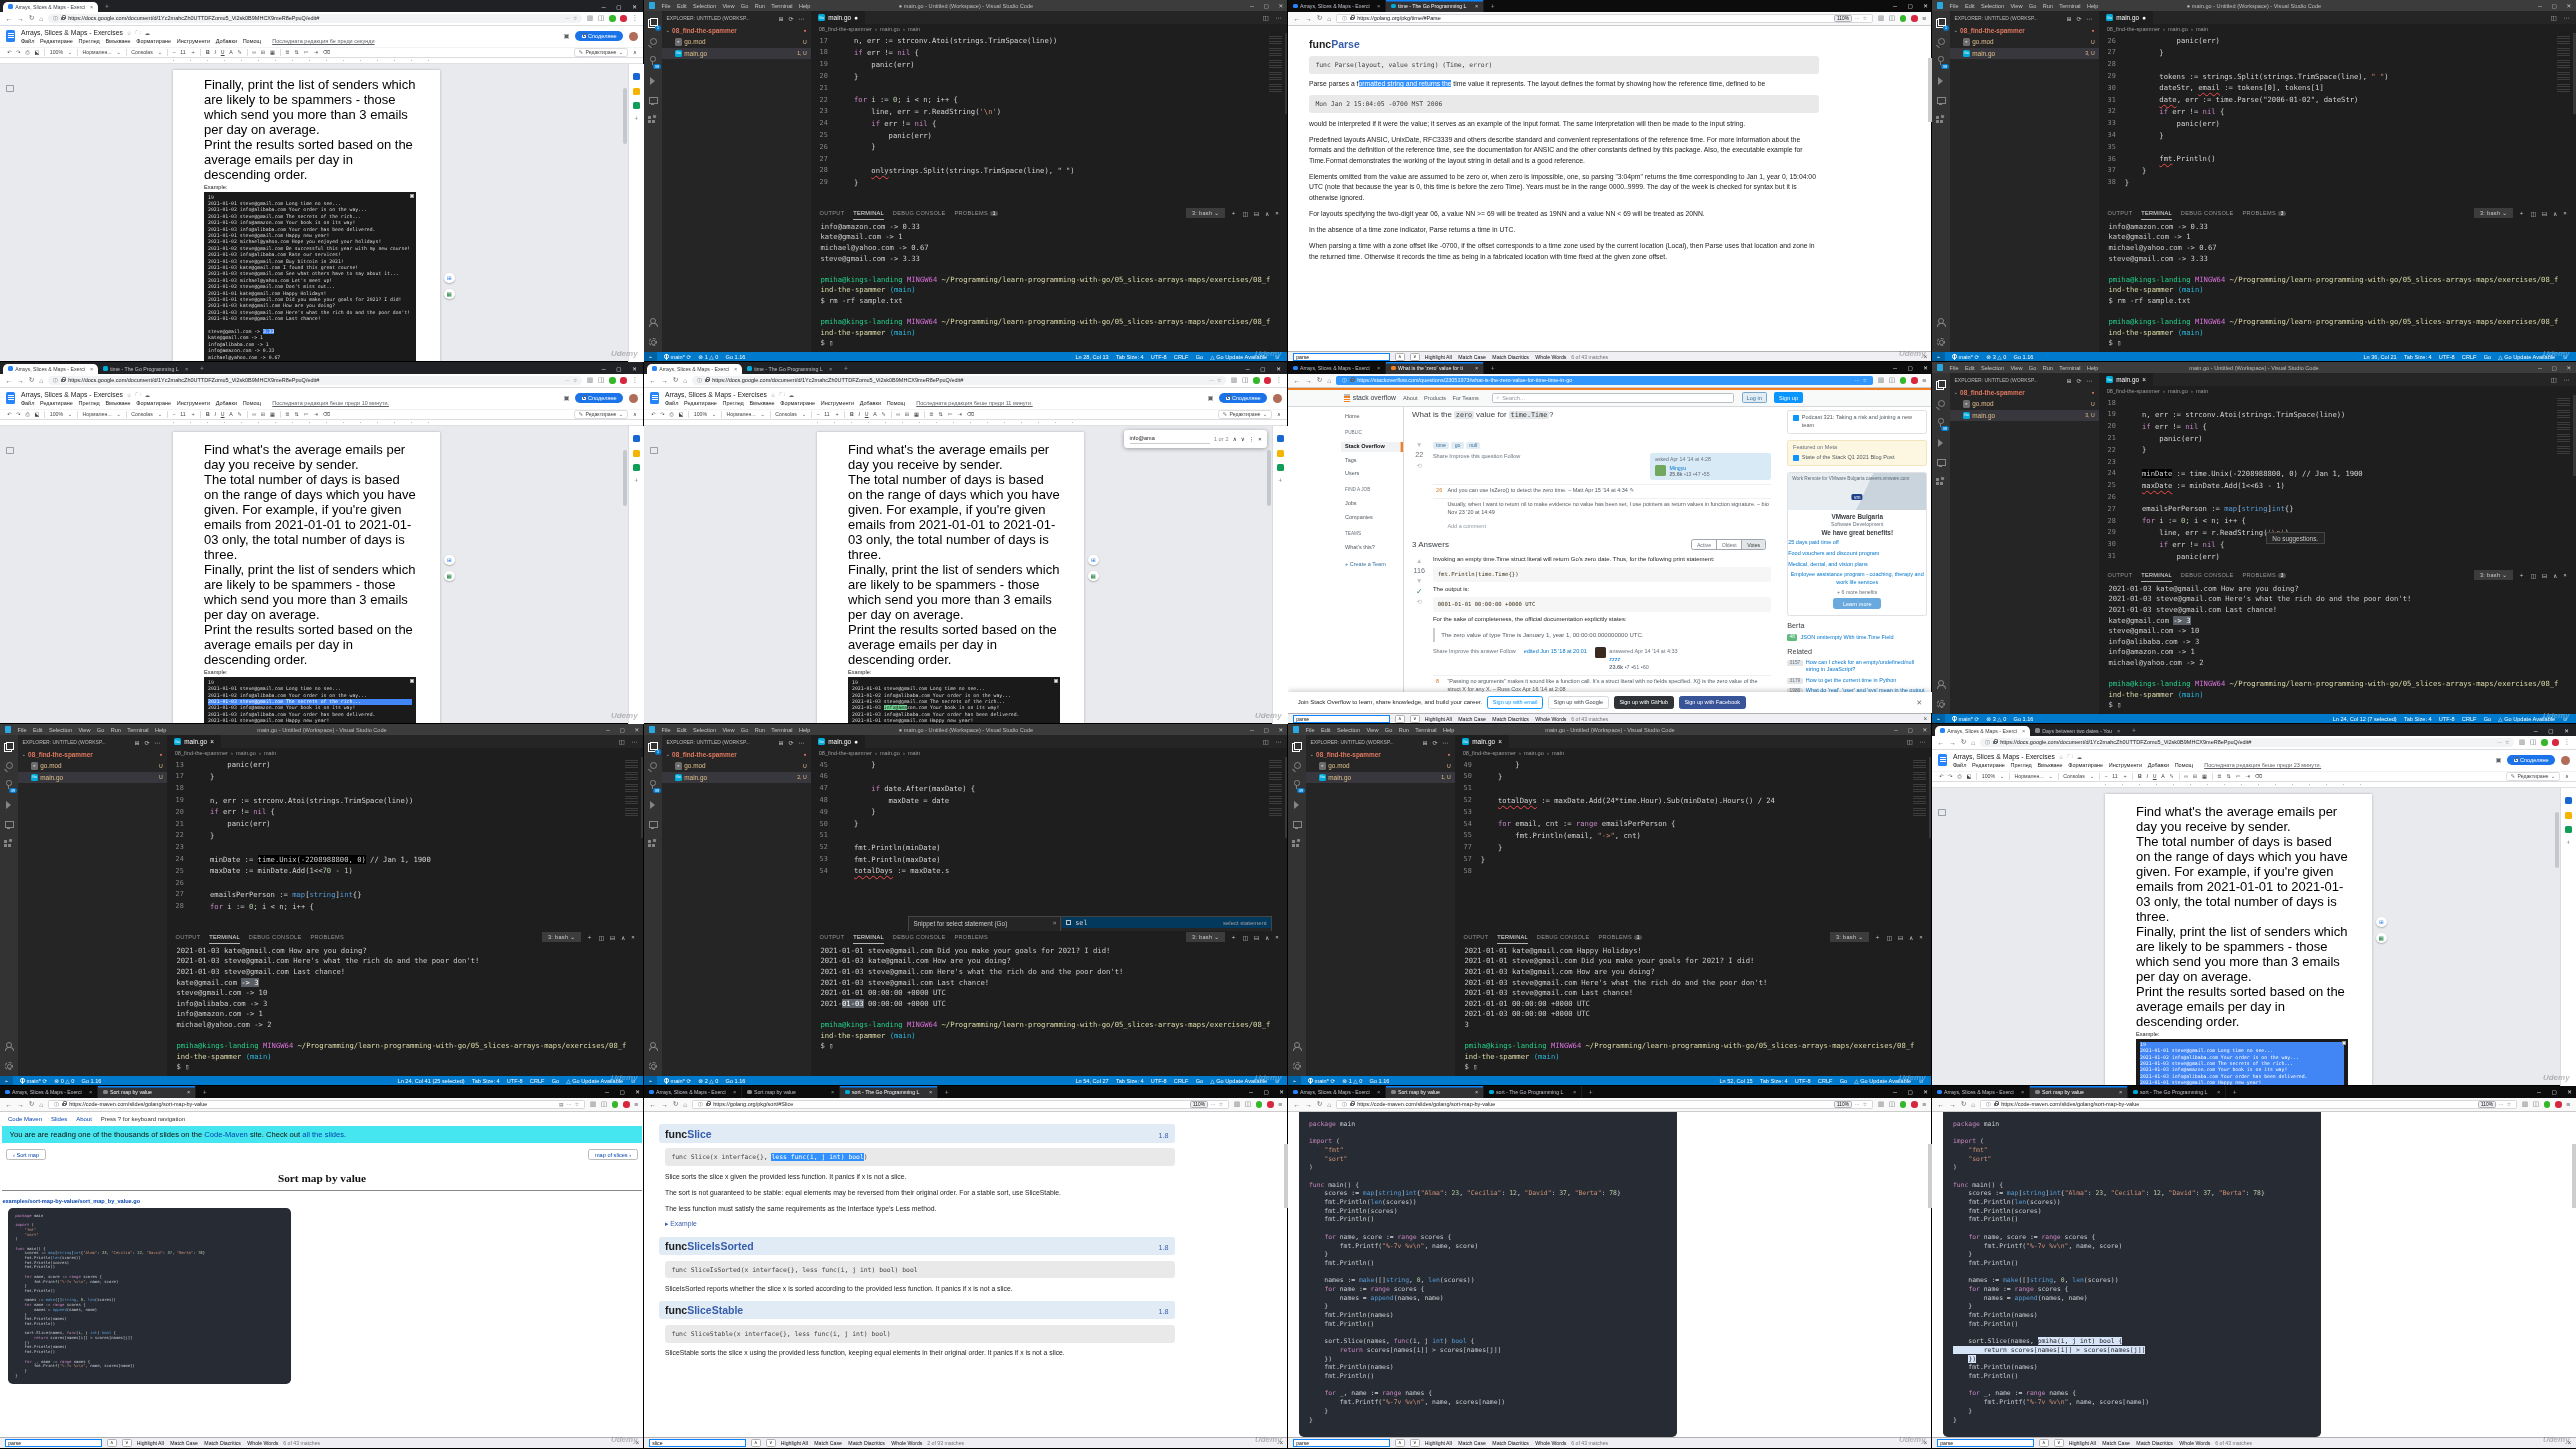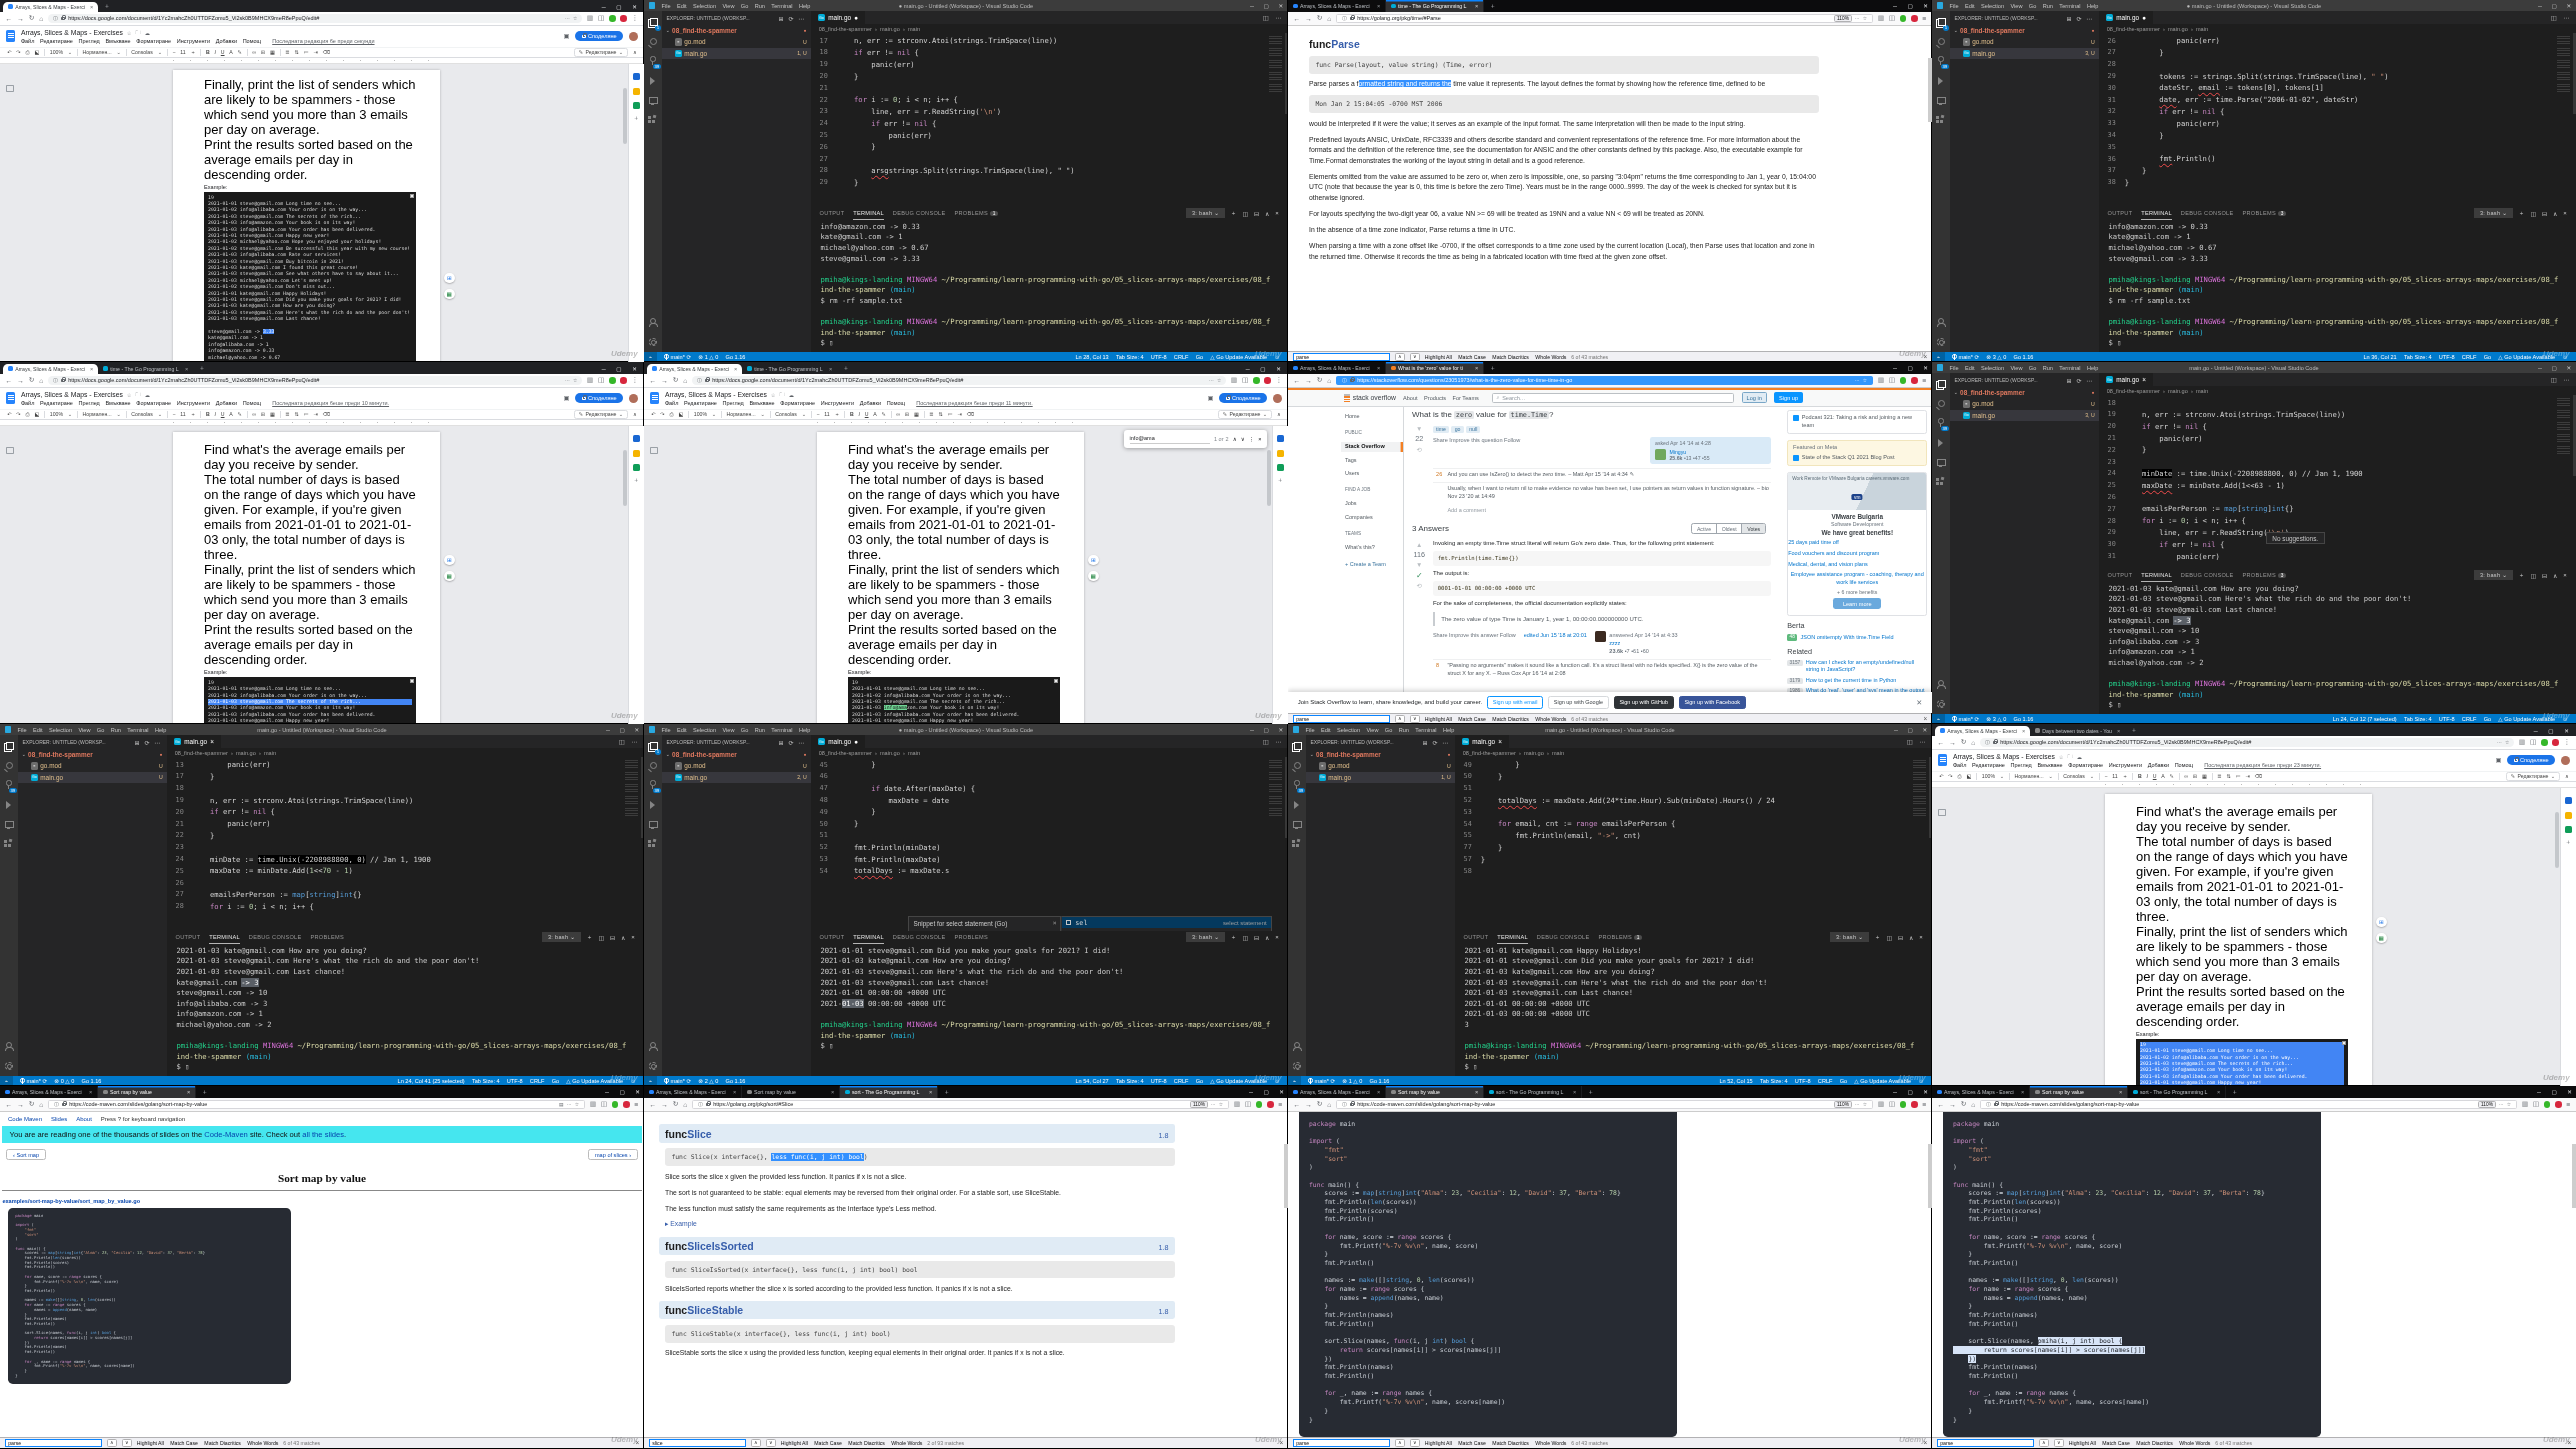--- a/index.html
+++ b/index.html
@@ -203,21 +203,21 @@
 .so-search{flex:1;max-width:242px;height:10.5px;border:0.8px solid #bbc0c4;border-radius:1.6px;background:#fff;display:flex;align-items:center;gap:2.4px;padding:0 3.2px;color:#9199a1}
 .so-login{background:#e1ecf4;color:#39739d;border:0.8px solid #7aa7c7;border-radius:1.6px;padding:1.6px 4px;white-space:nowrap}
 .so-signup{background:#0a95ff;color:#fff;border:0.8px solid #0a95ff;border-radius:1.6px;padding:1.6px 4px;white-space:nowrap}
 .so-wrap{flex:1;display:flex;min-height:0;margin-left:53px;margin-right:4.8px}
 .so-nav{width:63px;border-right:0.8px solid #d6d9dc;padding-top:4.8px;font-size:5.6px;color:#535a60;flex:0 0 auto}
 .so-nav .lr{height:10.5px;display:flex;align-items:center;padding:0 4px;color:#535a60}
 .so-nav .lr.hdr{font-size:4.7px;color:#6a737c;margin-top:5.6px}
 .so-nav .lr.act{background:#f1f2f3;color:#0c0d0e;font-weight:bold;box-shadow:inset -2.4px 0 0 #f48024}
 .so-nav .lr.team{color:#39739d;margin-top:6.4px}
 .so-main{flex:1;padding:3.2px 8px 0;min-width:0;font-size:6px;color:#232629}
-.q-title{font-size:8px;color:#3b4045;margin-bottom:4px}
+.q-title{font-size:8px;color:#3b4045;margin-bottom:20px}
 .icode{font-family:"DejaVu Sans Mono",monospace;background:#e4e6e8;padding:0 1.6px;border-radius:1.6px;font-size:6.8px}
 .q-flex{display:flex;gap:6.4px}
 .vcol{width:14.5px;display:flex;flex-direction:column;align-items:center;gap:2.4px;color:#babfc3;font-size:6.4px;flex:0 0 auto;padding-top:1.6px}
 .vcol .num{color:#6a737c;font-size:7.2px}
 .vcol .chk{color:#2e8b57;font-size:8px}
 .q-body{flex:1;min-width:0}
 .tags{display:flex;gap:2.4px;margin:2.4px 0 4px}
 .tag{background:#e1ecf4;color:#39739d;font-size:5.2px;padding:0.8px 3.2px;border-radius:1.6px}
 .q-actions{font-size:5.6px;color:#6a737c;display:flex;gap:7.2px;margin:4px 0;align-items:flex-start}
 .q-asked{margin-left:auto;width:121px;background:#d9eaf7;border-radius:2.4px;padding:3.2px 4.8px;font-size:5.2px;color:#6a737c;flex:0 0 auto}
@@ -553,21 +553,21 @@
                 <div class="cl">
                   <span class="ln">26</span>
                   <span class="ct">        }</span>
                 </div>
                 <div class="cl">
                   <span class="ln">27</span>
                   <span class="ct"></span>
                 </div>
                 <div class="cl">
                   <span class="ln">28</span>
-                  <span class="ct">        <span class="mid sq">arsg</span>strings.Split(strings.TrimSpace(line), " ")</span>
+                  <span class="ct">        <span class="mid sq">only</span>strings.Split(strings.TrimSpace(line), " ")</span>
                 </div>
                 <div class="cl">
                   <span class="ln">29</span>
                   <span class="ct">    }</span>
                 </div>
               </div>
     <div class="v-minimap"></div>
     <div class="v-scroll"></div>
 
    </div>

